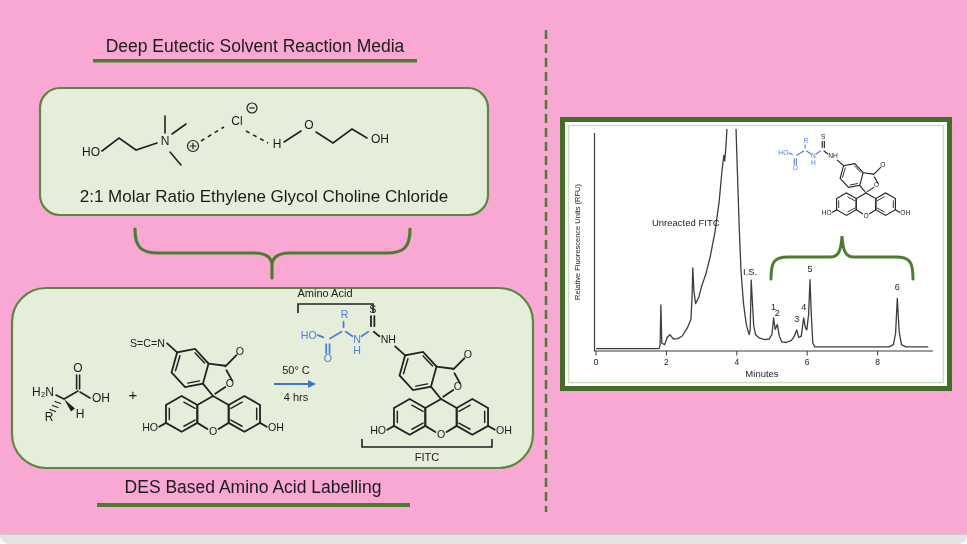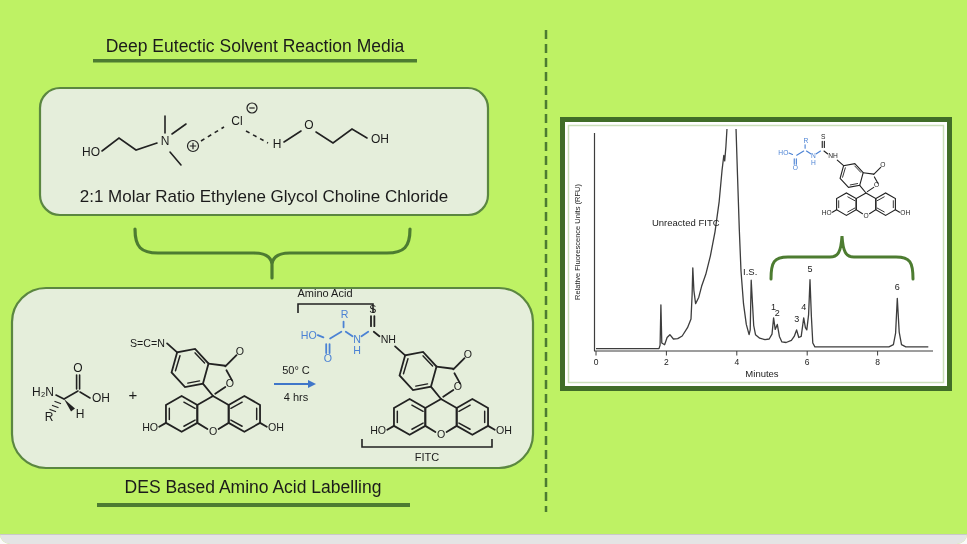--- a/index.html
+++ b/index.html
@@ -1,16 +1,16 @@
 <!DOCTYPE html>
 <html><head>
 <meta charset="utf-8">
 <style>
   html,body{margin:0;padding:0;background:#fafafa;}
-  .page{position:relative;width:967px;height:544px;background:#bef264;
+  .page{position:relative;width:967px;height:544px;background:#f9a8d4;
         border-radius:0 0 10px 10px;overflow:hidden;
         font-family:"Liberation Sans","DejaVu Sans",sans-serif;}
   .bottom-bar{position:absolute;left:0;right:0;bottom:0;height:9px;
         background:#e4e4e4;border-top:1px solid #c9c9c9;}
   svg text{fill:#1b1b1b;font-family:"Liberation Sans","DejaVu Sans",sans-serif;}
   .title{font-size:17.5px;}
   .caption{font-size:17px;}
   .atom{font-size:12px;}
   .atom-s{font-size:9.5px;}
   .small-label{font-size:11px;}

